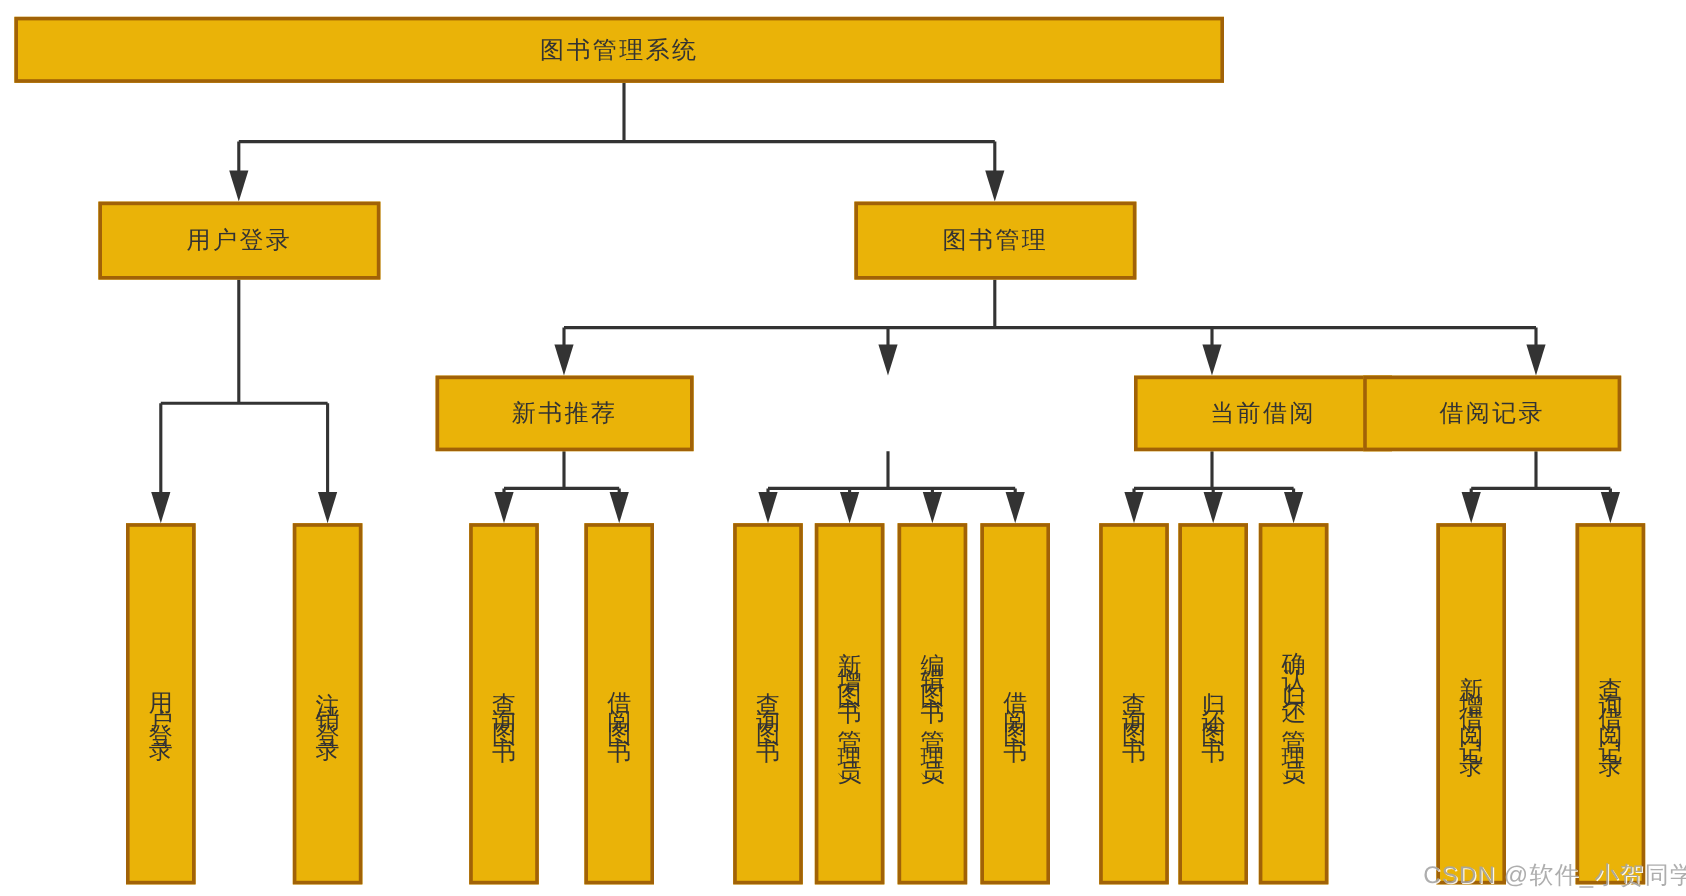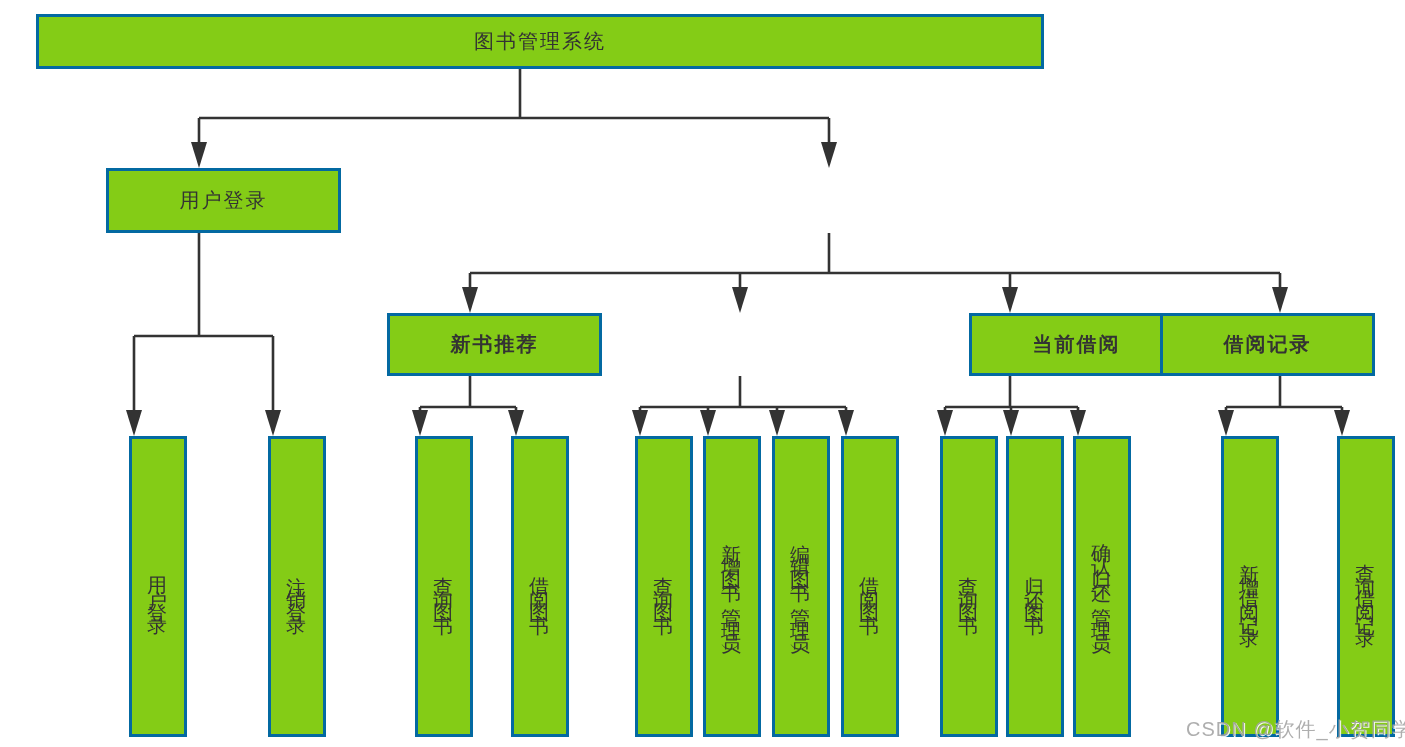--- a/index.html
+++ b/index.html
@@ -12,37 +12,36 @@
     overflow: hidden;
   }
   .connectors {
     position: absolute;
     left: 0; top: 0;
     z-index: 1;
   }
   .box {
     position: absolute;
     box-sizing: border-box;
-    border: 3px solid #0369a1;
-    background: #84cc16;
+    border: 3px solid #a16207;
+    background: #eab308;
     color: #333333;
     display: flex;
     align-items: center;
     justify-content: center;
     z-index: 2;
-    margin-left: 24px;
   }
   .hlabel {
     font-size: 20px;
     letter-spacing: 2px;
     white-space: nowrap;
   }
   .root  { left: 12px;  top: 14px;  width: 1008px; height: 55px; }
   .lvl1  { top: 168px; height: 65px; width: 235px; }
-  .lvl2  { top: 313px; height: 63px; width: 215px; font-weight: bold; }
+  .lvl2  { top: 313px; height: 63px; width: 215px; }
   .leaf  { top: 436px; height: 301px; width: 58px; }
   .vtext {
     writing-mode: vertical-rl;
     text-orientation: mixed;
     font-size: 20px;
     letter-spacing: 13px;
     color: #333333;
     white-space: nowrap;
   }
   .watermark {
@@ -96,20 +95,23 @@
     </g>
   </svg>
 
   <div class="box root">
     <span class="hlabel">图书管理系统</span>
   </div>
 
   <div class="box lvl1" style="left:82px">
     <span class="hlabel">用户登录</span>
   </div>
+  <div class="box lvl1" style="left:712px">
+    <span class="hlabel">图书管理</span>
+  </div>
 
   <div class="box lvl2" style="left:363px">
     <span class="hlabel">新书推荐</span>
   </div>
   <div class="box lvl2" style="left:945px">
     <span class="hlabel">当前借阅</span>
   </div>
   <div class="box lvl2" style="left:1136px">
     <span class="hlabel">借阅记录</span>
   </div>

